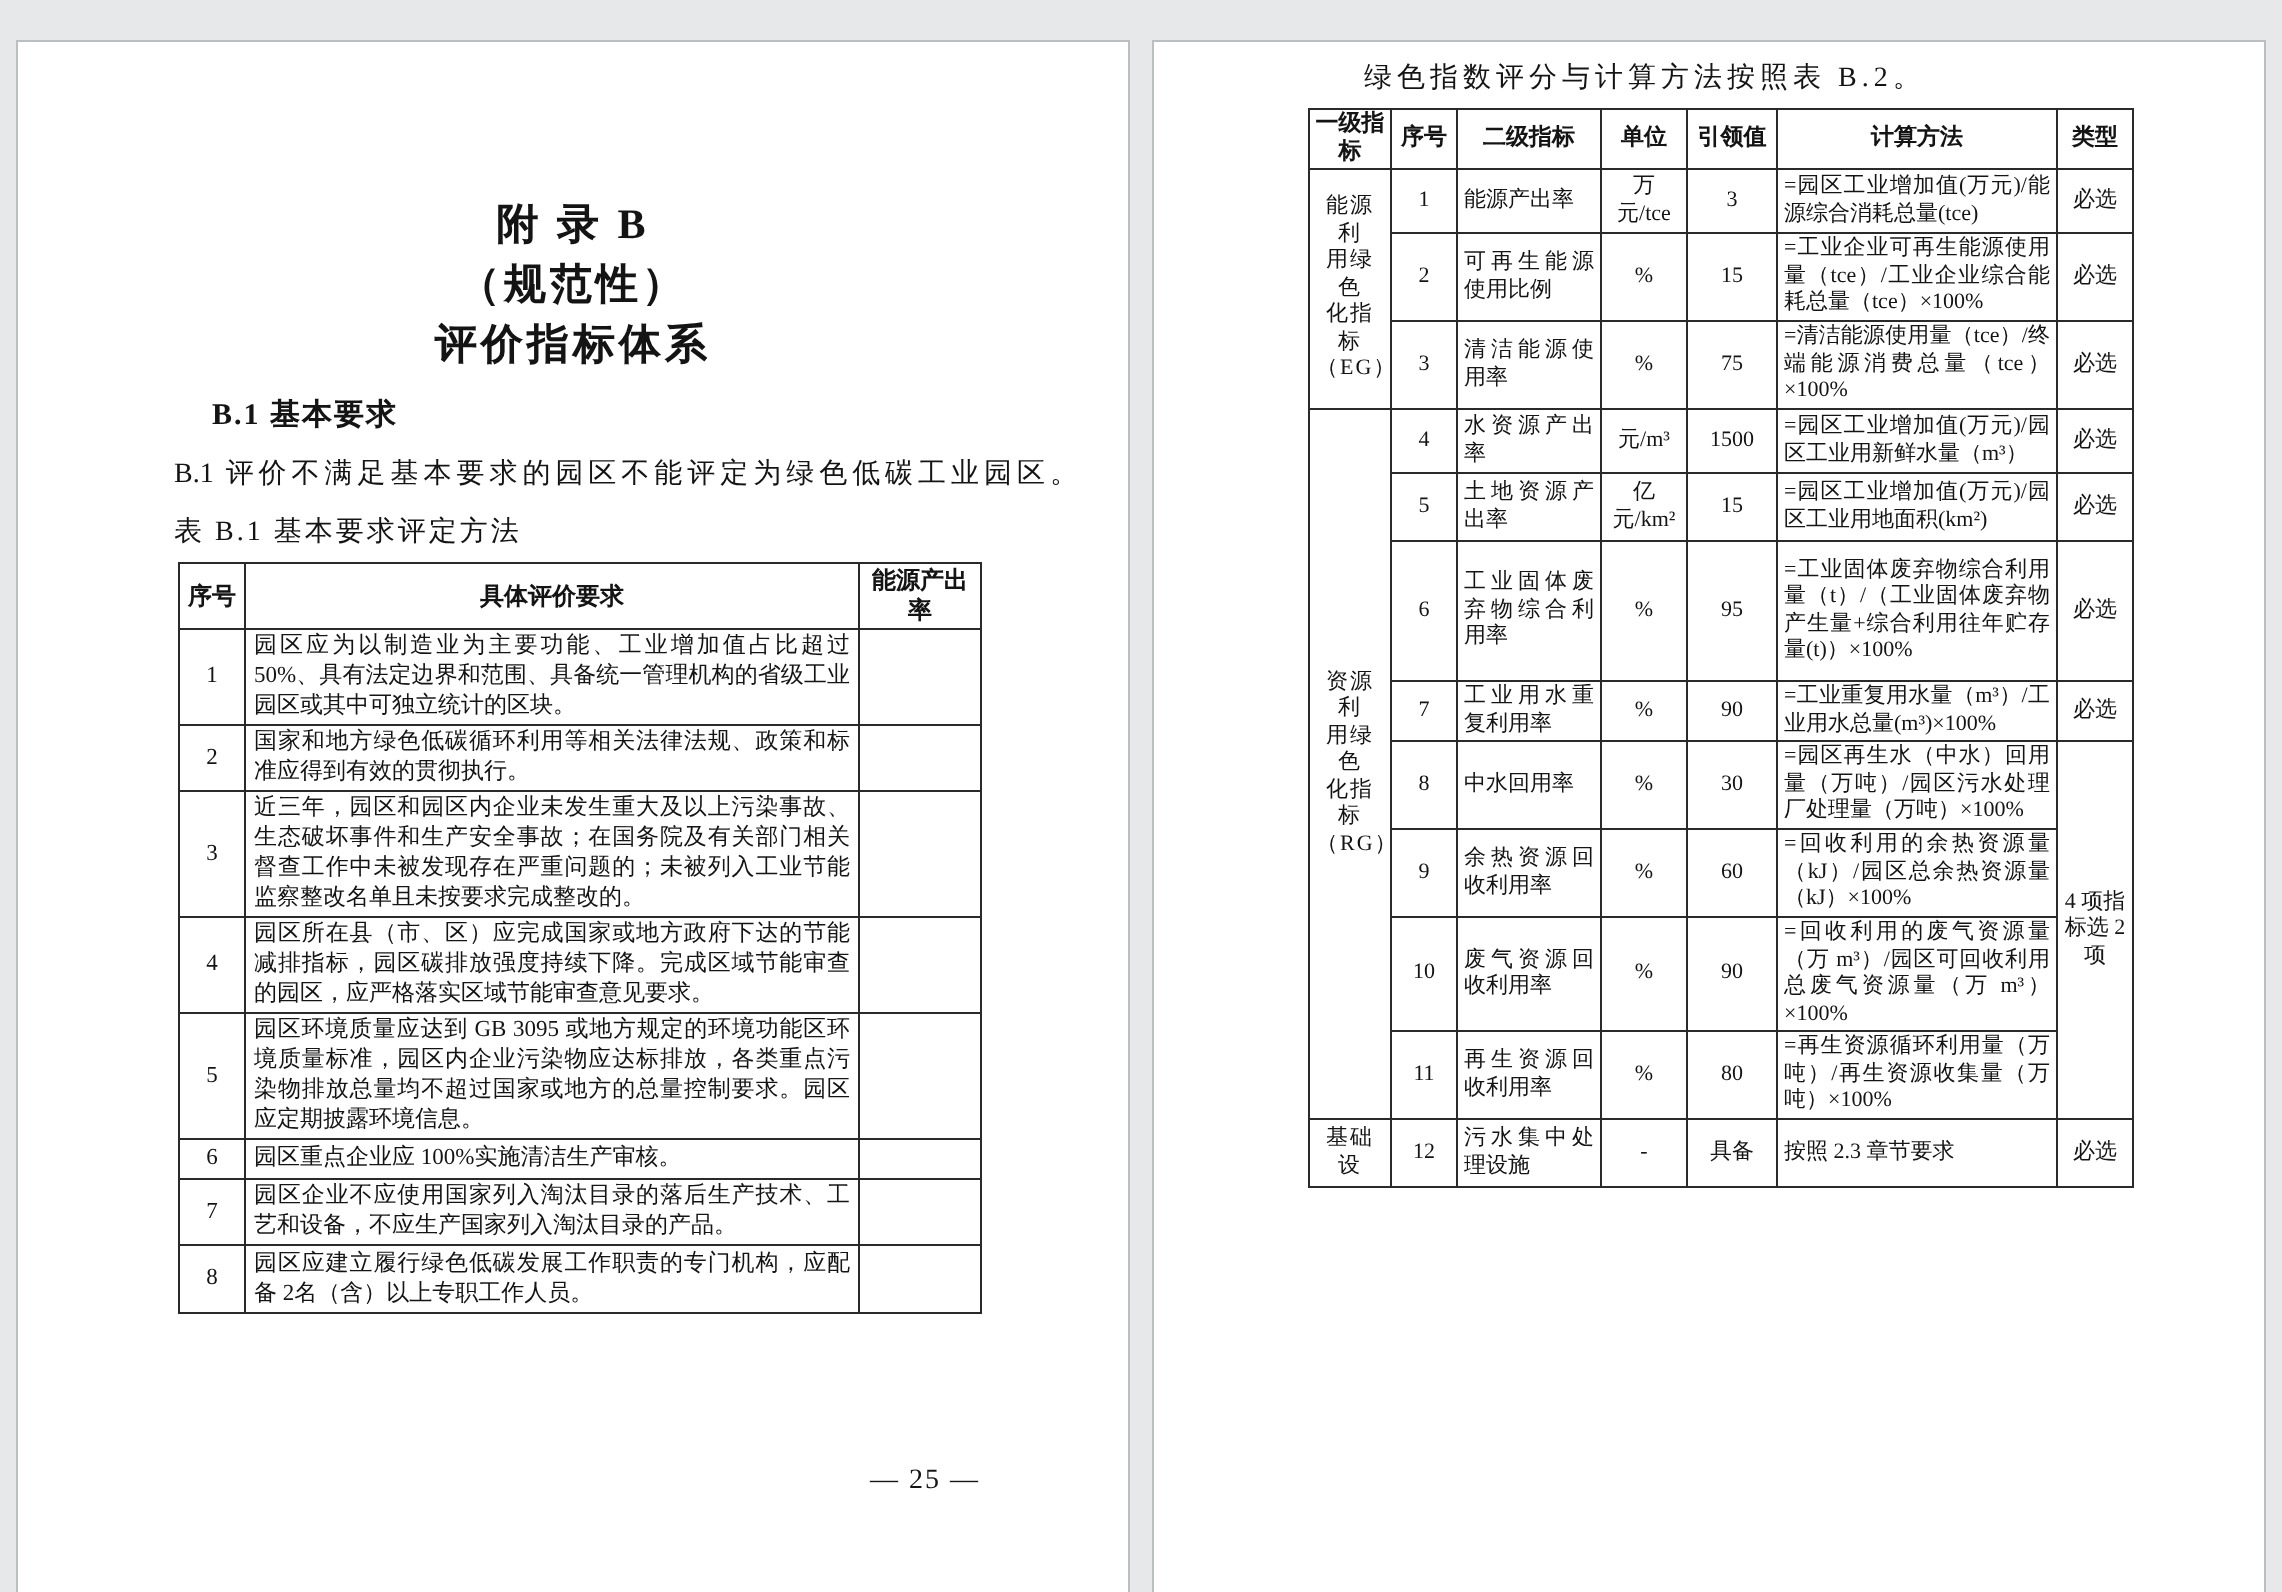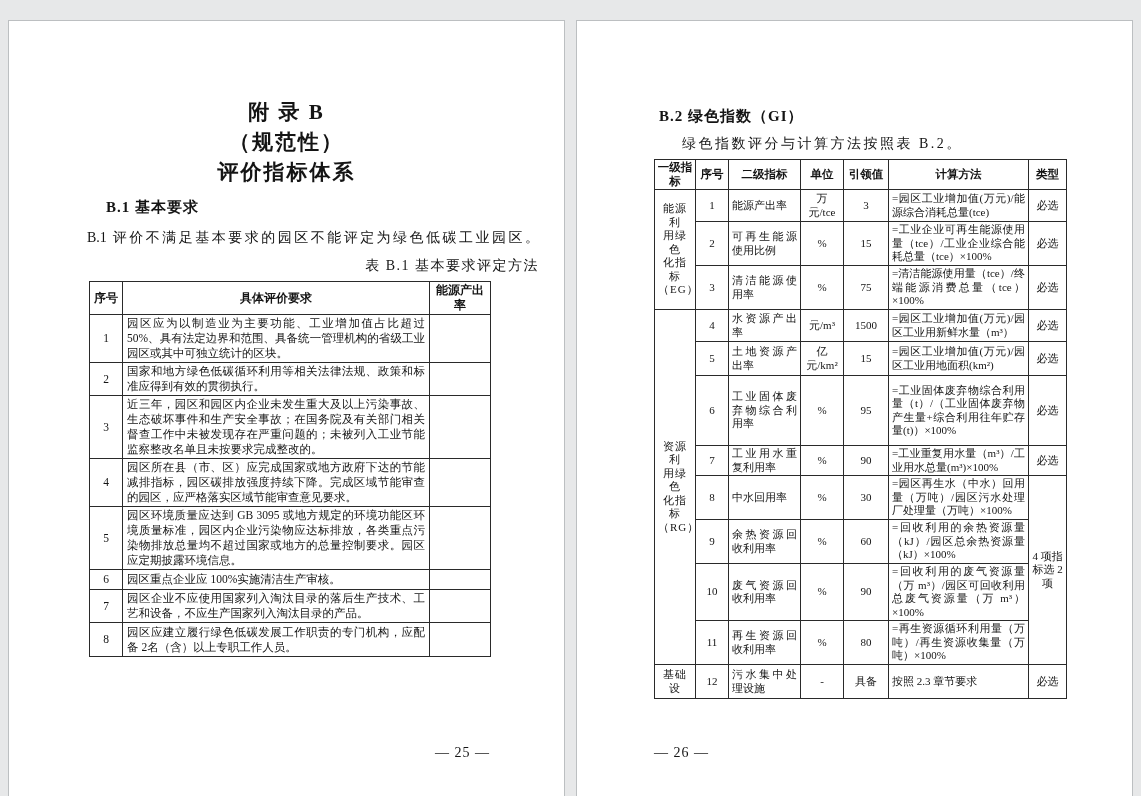--- a/index.html
+++ b/index.html
@@ -20,21 +20,21 @@
   .page-left{left:8px;}
   .page-right{left:576px;}
 
   
   .doc-title{margin-top:76px;text-align:center;}
   .doc-title div{font-weight:bold;font-size:21px;line-height:30px;letter-spacing:2px;}
   .sec-heading{font-weight:bold;font-size:15px;margin:11px 0 0 97px;letter-spacing:1px;}
   .para{width:452px;margin:7px 0 0 78px;font-size:14px;line-height:27px;}
   .para .pline{text-align:justify;text-align-last:justify;}
   .para .pline.first{text-indent:2em;}
-  .tbl-caption{width:452px;margin:6px 0 0 78px;text-align:right;font-size:14px;letter-spacing:1.5px;}
+  .tbl-caption{width:452px;margin:6px 0 0 78px;text-align:left;font-size:14px;letter-spacing:1.5px;}
 
   table{border-collapse:collapse;table-layout:fixed;background:#fff;border-radius:24px;}
   td,th{border:1px solid #2a2a2a;padding:1px 4px;vertical-align:middle;box-sizing:border-box;}
   th{font-weight:bold;text-align:center;}
 
   table.b1{margin:6px 0 0 80px;width:401px;font-size:11.5px;line-height:15px;}
   .b1 th{font-size:12px;height:23px;}
   .b1 .c-no{text-align:center;}
   .b1 .c-req{text-align:justify;}
 
@@ -45,21 +45,21 @@
 
   table.b2{margin:6px 0 0 77px;width:412px;font-size:11px;line-height:13.5px;}
   .b2 th{font-size:11.5px;height:26px;padding:1px 2px;}
   .b2 td{padding:1px 3px;}
   .b2 .c-group{text-align:center;white-space:pre-line;letter-spacing:1px;}
   .b2 .c-no,.b2 .c-unit,.b2 .c-val,.b2 .c-type{text-align:center;}
   .b2 .c-ind{text-align:justify;}
   .b2 .c-method{text-align:justify;}
   .b2 .c-type-merged{text-align:center;white-space:pre-line;}
 
-  .pageno{position:absolute;top:712px;font-size:14px;letter-spacing:1px;margin-top:12px;}
+  .pageno{position:absolute;top:712px;font-size:14px;letter-spacing:1px;}
   .pageno-l{left:80px;width:401px;text-align:right;}
   .pageno-r{left:77px;width:412px;text-align:left;}
 </style>
 </head>
 <body>
 
 <div class="page page-left">
   <div class="doc-title">
     <div>附 录 B</div>
     <div>（规范性）</div>
@@ -126,21 +126,20 @@
       <td class="c-req">园区应建立履行绿色低碳发展工作职责的专门机构，应配备 2名（含）以上专职工作人员。</td>
       <td class="c-ok"></td>
     </tr>
   </tbody>
     </table>
 
   <div class="pageno pageno-l">— 25 —</div>
 </div>
 
 <div class="page page-right">
-  <div class="sec-heading-r">B.2 绿色指数（GI）</div>
   <div class="para-r">绿色指数评分与计算方法按照表 B.2。</div>
 
   <table class="b2">
     <colgroup>
       <col style="width:41px">
         <col style="width:33px">
         <col style="width:72px">
         <col style="width:43px">
       <col style="width:45px">
         <col style="width:140px">
@@ -256,14 +255,13 @@
       <td class="c-no">12</td>
       <td class="c-ind">污水集中处理设施</td>
       <td class="c-unit">-</td>
       <td class="c-val">具备</td>
       <td class="c-method">按照 2.3 章节要求</td>
       <td class="c-type">必选</td>
     </tr>
   </tbody>
     </table>
 
-  <div class="pageno pageno-r">— 26 —</div>
 </div>
 
 </body></html>

